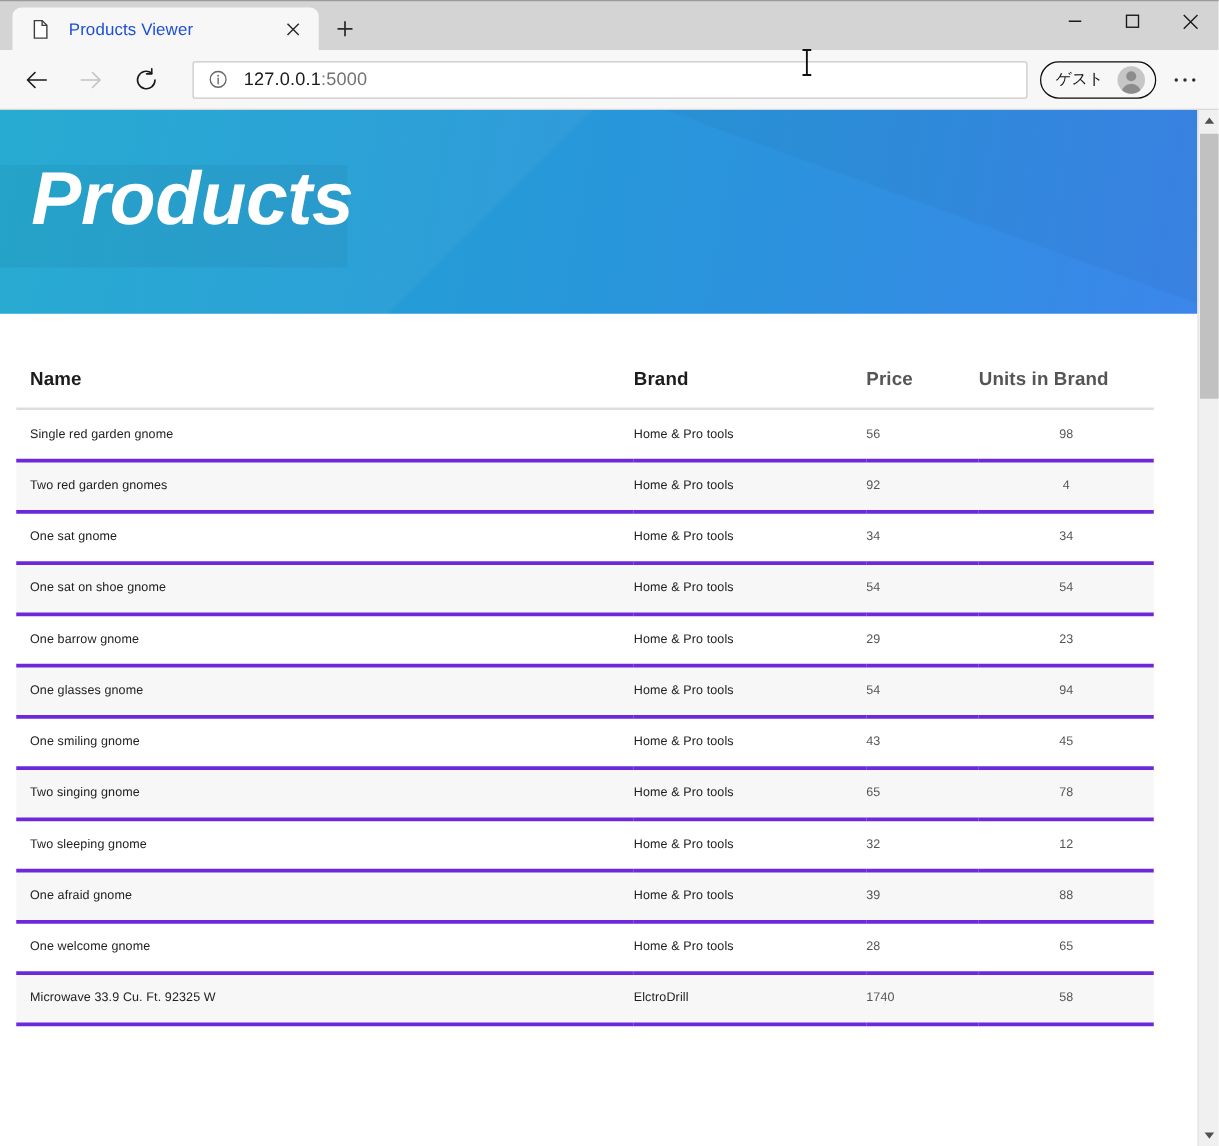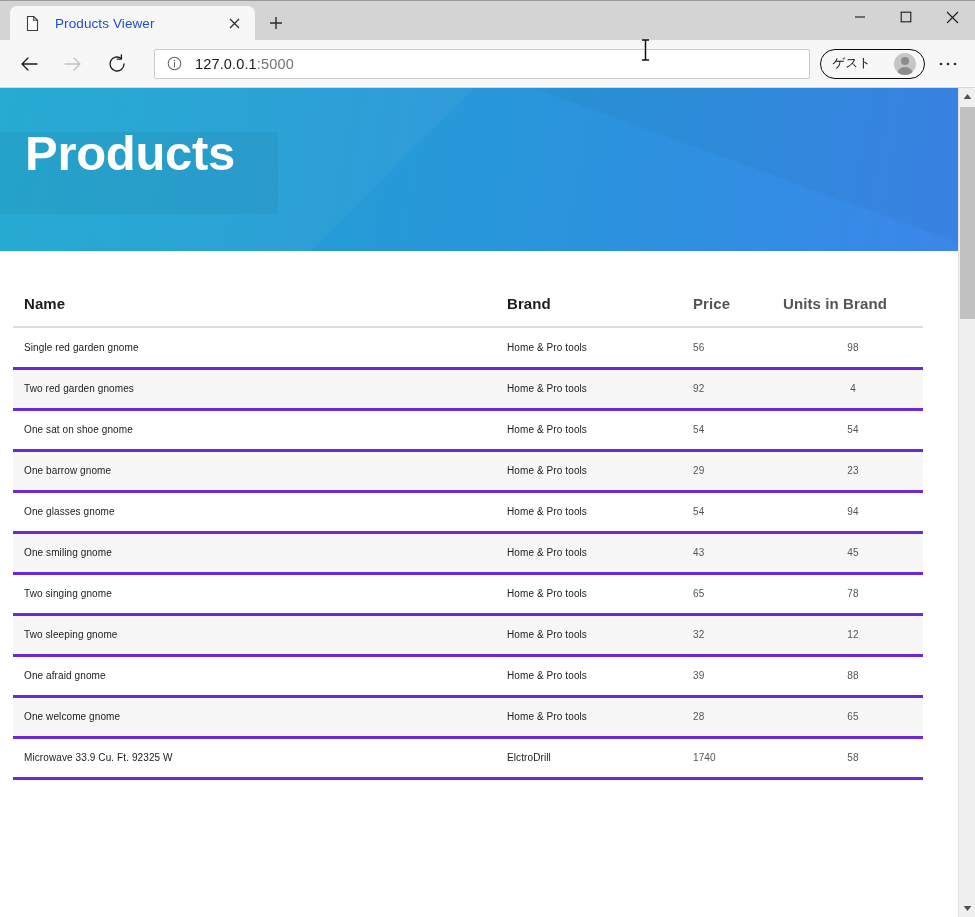--- a/index.html
+++ b/index.html
@@ -161,21 +161,21 @@
   .omnibox-url .port { color: #737373; }
 
   .profile-pill {
     height: 30px;
     min-width: 86px;
     border: 1.6px solid #0b0b0b;
     border-radius: 16px;
     display: flex;
     align-items: center;
     justify-content: center;
-    gap: 23px;
+    gap: 11px;
     padding: 0 8px 0 12px;
     background: #f7f7f7;
     flex: 0 0 auto;
   }
 
   .profile-label {
     font-size: 12.5px;
     color: #101010;
     white-space: nowrap;
   }
@@ -265,25 +265,26 @@
     left: 0;
     top: 44px;
     width: 278px;
     height: 82px;
     background: rgba(0,0,0,0.045);
   }
   .banner-title {
     position: absolute;
     left: 25px;
     top: 41px;
-    font-size: 49px;
+    font-size: 60px;
     font-weight: 700;
     color: #ffffff;
     letter-spacing: -0.3px;
     line-height: 1;
+    font-style: italic;
   }
 
   
   .content {
     padding: 0 13px;
     width: 790px;
   }
 
   table.products {
     width: 910px;
@@ -476,20 +477,26 @@
                 <td class="col-price">56</td>
                 <td class="col-units">98</td>
               </tr>
               <tr>
                 <td class="col-name">Two red garden gnomes</td>
                 <td class="col-brand">Home &amp; Pro tools</td>
                 <td class="col-price">92</td>
                 <td class="col-units">4</td>
               </tr>
               <tr>
+                <td class="col-name">One sat gnome</td>
+                <td class="col-brand">Home &amp; Pro tools</td>
+                <td class="col-price">34</td>
+                <td class="col-units">34</td>
+              </tr>
+              <tr>
                 <td class="col-name">One sat on shoe gnome</td>
                 <td class="col-brand">Home &amp; Pro tools</td>
                 <td class="col-price">54</td>
                 <td class="col-units">54</td>
               </tr>
               <tr>
                 <td class="col-name">One barrow gnome</td>
                 <td class="col-brand">Home &amp; Pro tools</td>
                 <td class="col-price">29</td>
                 <td class="col-units">23</td>

